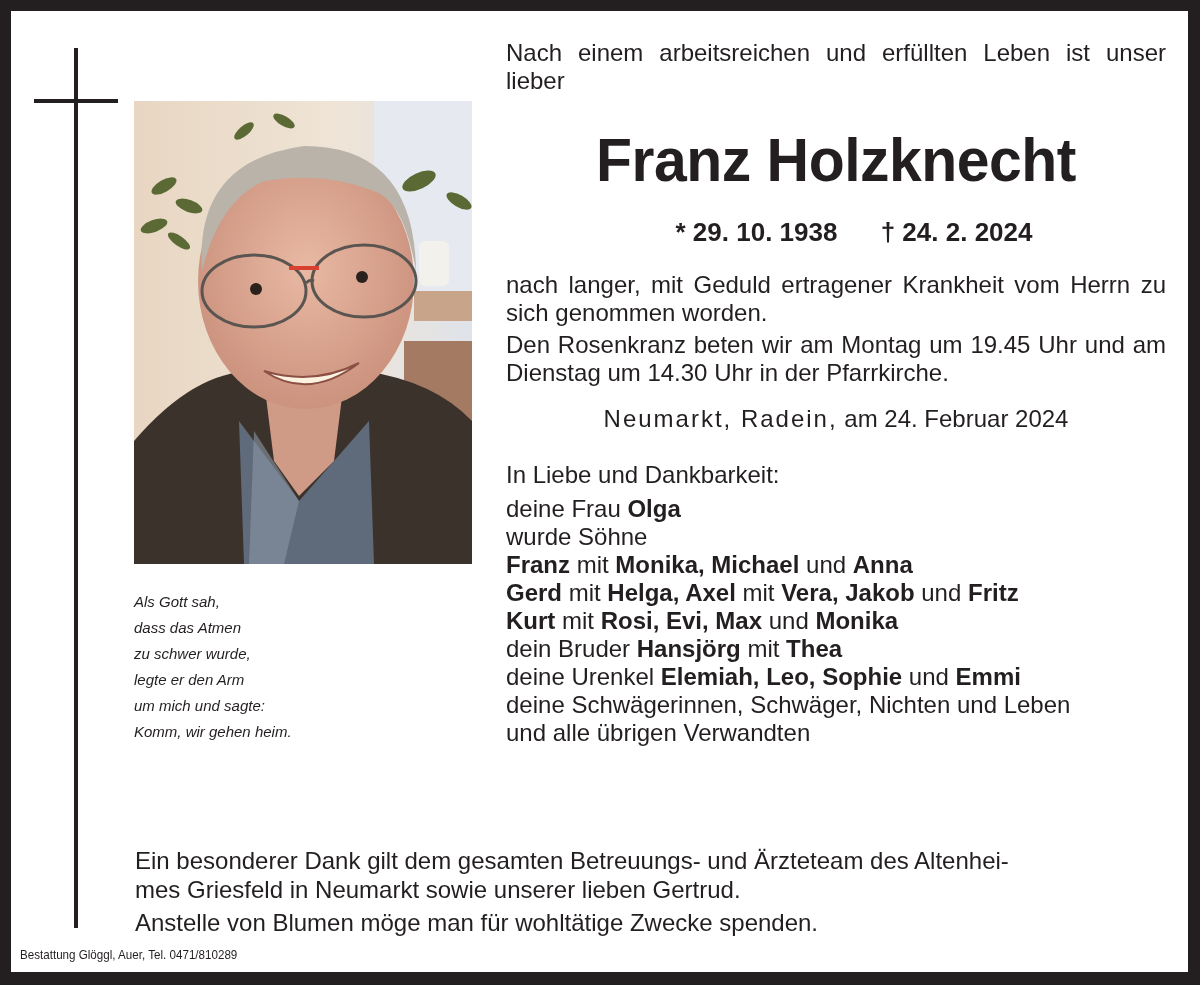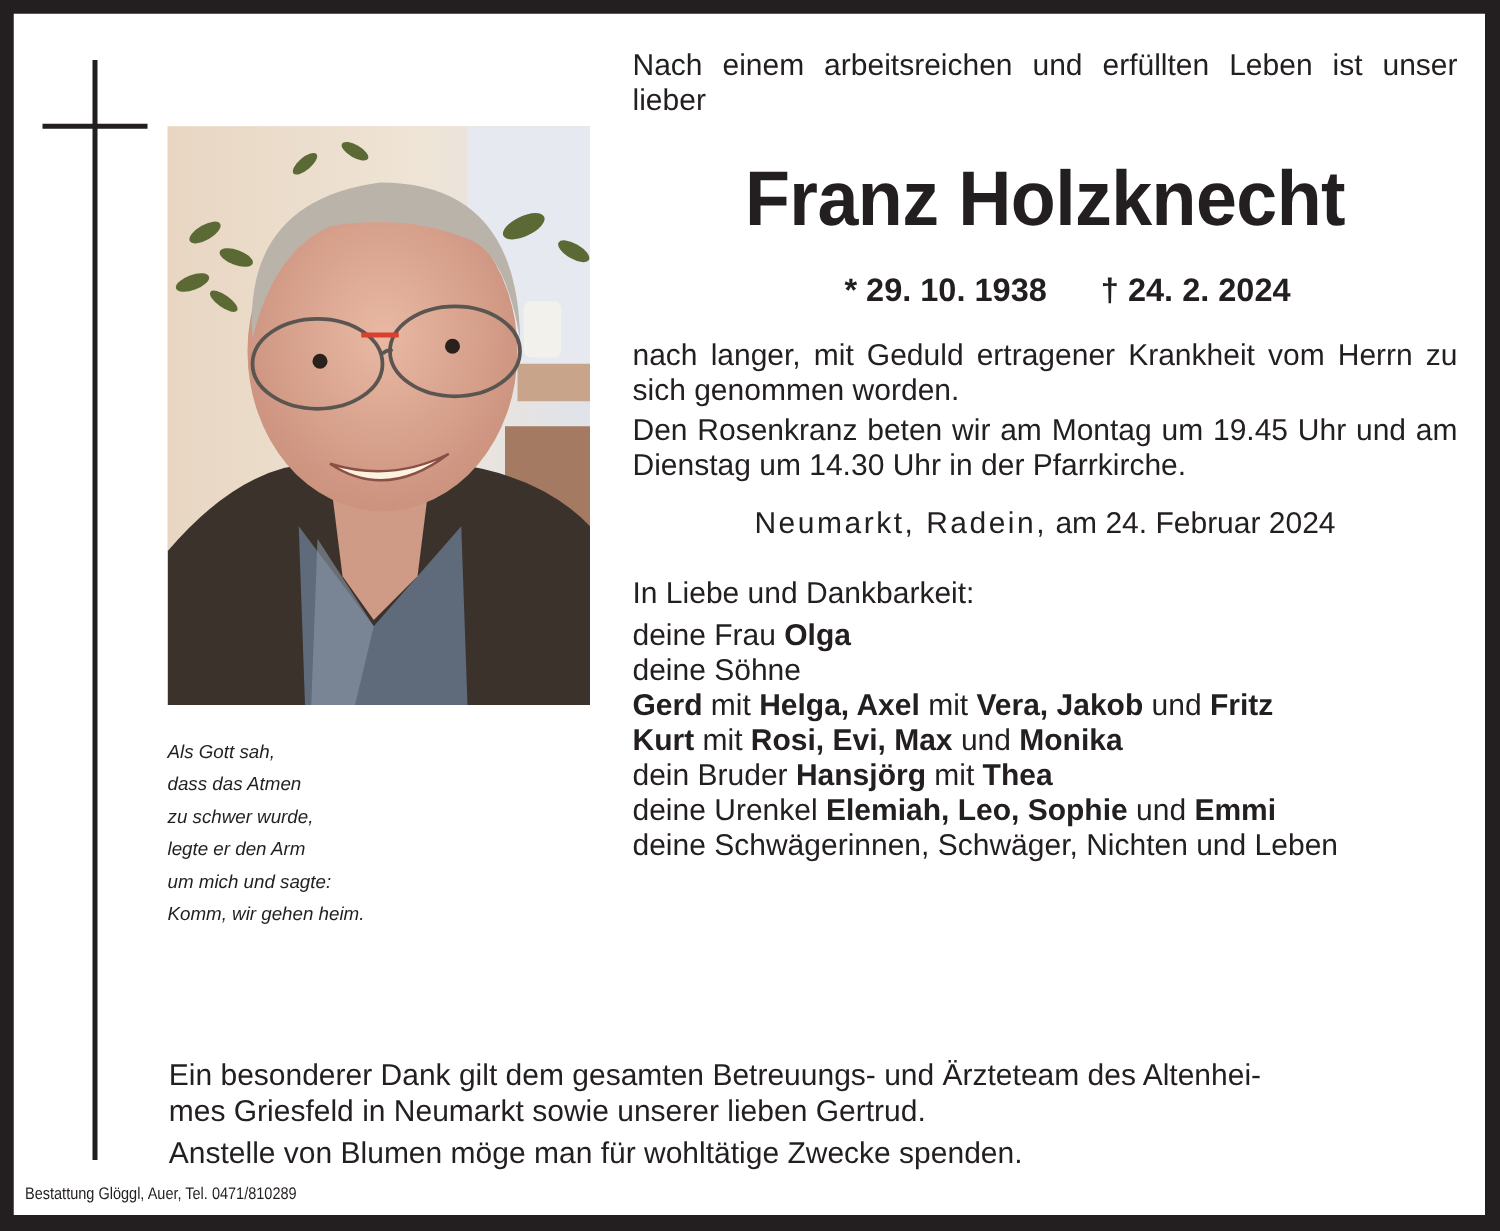--- a/index.html
+++ b/index.html
@@ -173,26 +173,28 @@
     <div class="justify para">Den Rosenkranz beten wir am Montag um 19.45 Uhr und am Dienstag um 14.30 Uhr in der Pfarrkirche.</div>
 
     <div class="place">
       <span class="spaced">Neumarkt, Radein,</span><span> am 24. Februar 2024</span>
     </div>
 
     <div class="family">
       <div class="intro">In Liebe und Dankbarkeit:</div>
       <div id="family-rows">
           <div class="row"><span>deine Frau </span><b>Olga</b></div>
-          <div class="row"><span>deine Söhne</span></div>
+          <div class="row"><span>wurde Söhne</span></div>
+          <div class="row"><b>Franz</b><span> mit </span><b>Monika, Michael</b><span> und </span><b>Anna</b></div>
           <div class="row"><b>Gerd</b><span> mit </span><b>Helga, Axel</b><span> mit </span><b>Vera, Jakob</b><span> und </span><b>Fritz</b></div>
           <div class="row"><b>Kurt</b><span> mit </span><b>Rosi, Evi, Max</b><span> und </span><b>Monika</b></div>
           <div class="row"><span>dein Bruder </span><b>Hansjörg</b><span> mit </span><b>Thea</b></div>
           <div class="row"><span>deine Urenkel </span><b>Elemiah, Leo, Sophie</b><span> und </span><b>Emmi</b></div>
           <div class="row"><span>deine Schwägerinnen, Schwäger, Nichten und Leben</span></div>
+          <div class="row"><span>und alle übrigen Verwandten</span></div>
         </div>
     </div>
   </div>
 
   <div class="thanks">
     <div>Ein besonderer Dank gilt dem gesamten Betreuungs- und Ärzteteam des Altenhei-</div>
     <div>mes Griesfeld in Neumarkt sowie unserer lieben Gertrud.</div>
     <div class="p2">Anstelle von Blumen möge man für wohltätige Zwecke spenden.</div>
   </div>
 

